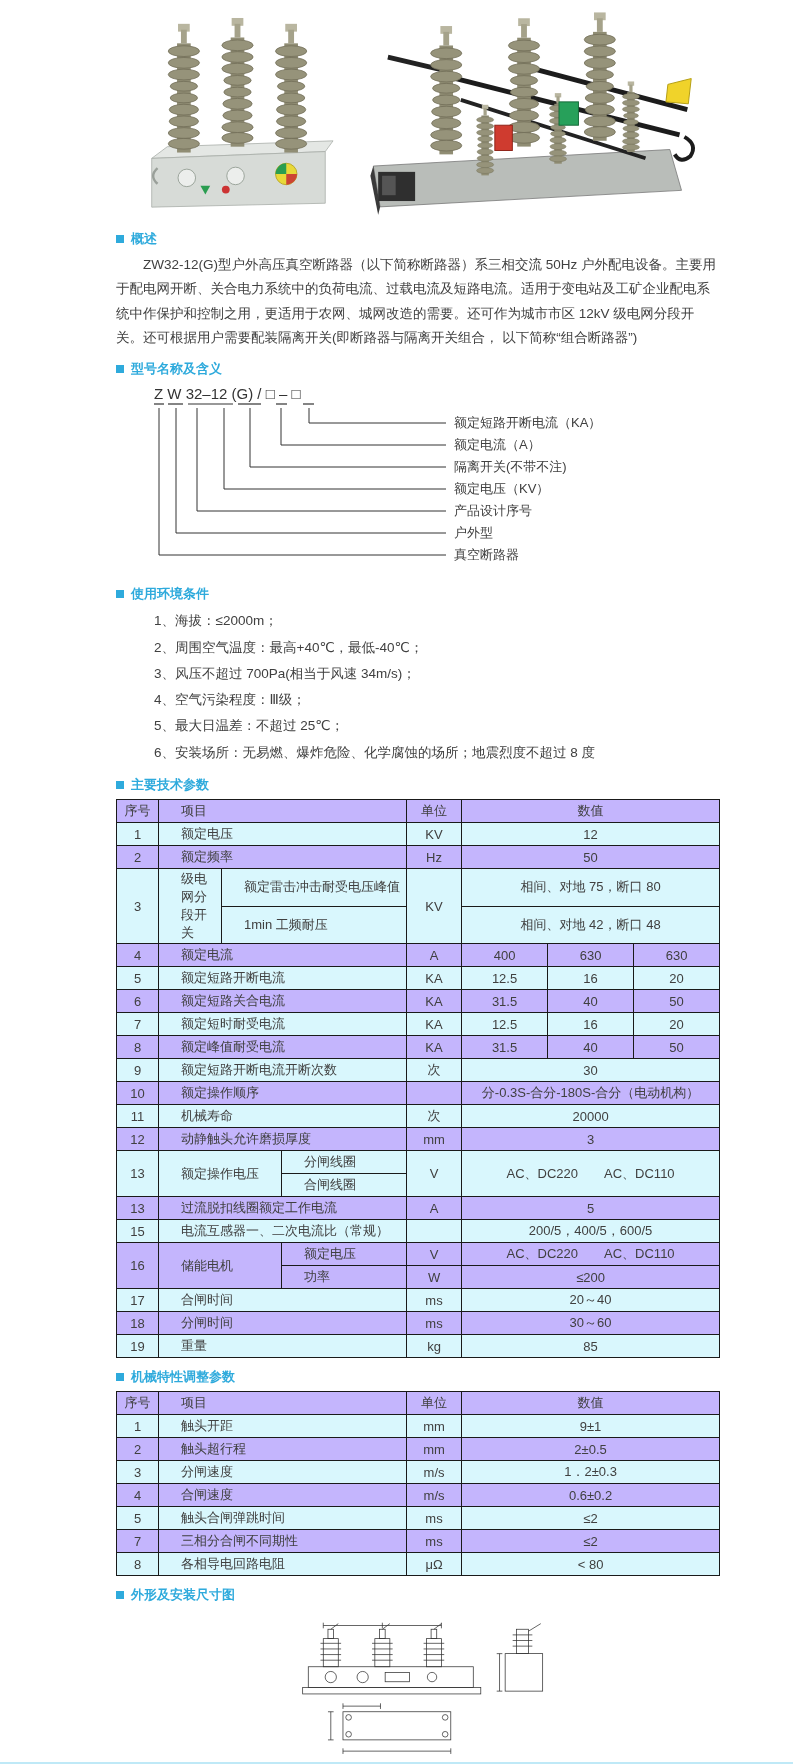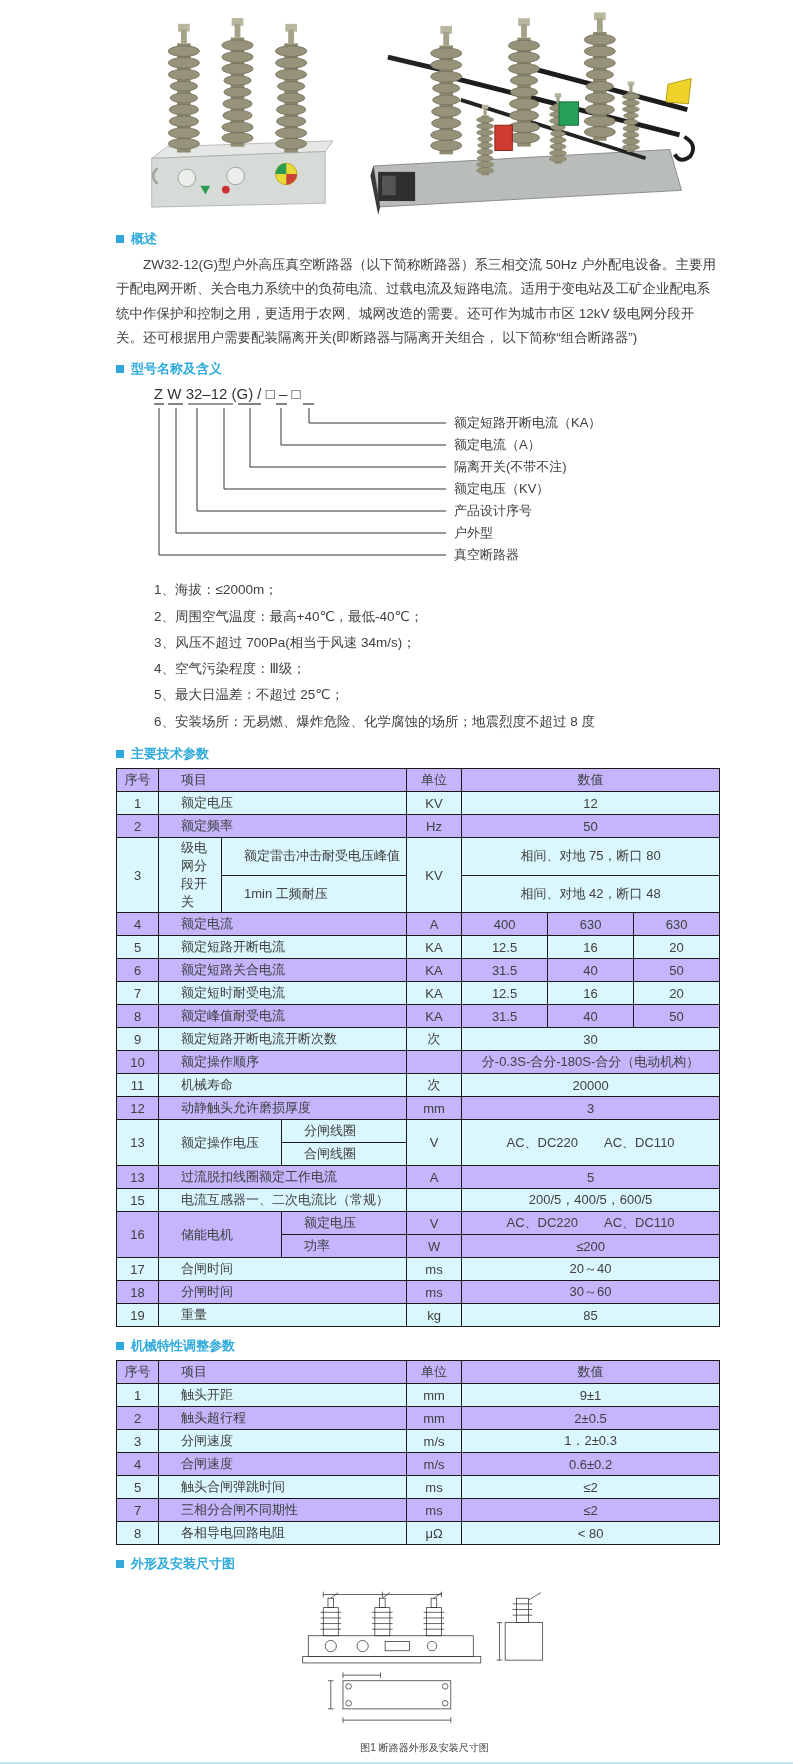--- a/index.html
+++ b/index.html
@@ -119,20 +119,24 @@
       <text x="338" y="66">额定电流（A）</text>
       <text x="338" y="88">隔离开关(不带不注)</text>
       <text x="338" y="110">额定电压（KV）</text>
       <text x="338" y="132">产品设计序号</text>
       <text x="338" y="154">户外型</text>
       <text x="338" y="176">真空断路器</text>
     </g>
   </svg>
 
   
+  <div class="sec-title">
+    <span class="sq"></span>
+    <span>使用环境条件</span>
+  </div>
   <ul class="env-list">
     <li>1、海拔：≤2000m；</li>
     <li>2、周围空气温度：最高+40℃，最低-40℃；</li>
     <li>3、风压不超过 700Pa(相当于风速 34m/s)；</li>
     <li>4、空气污染程度：Ⅲ级；</li>
     <li>5、最大日温差：不超过 25℃；</li>
     <li>6、安装场所：无易燃、爆炸危险、化学腐蚀的场所；地震烈度不超过 8 度</li>
   </ul>
 
   

